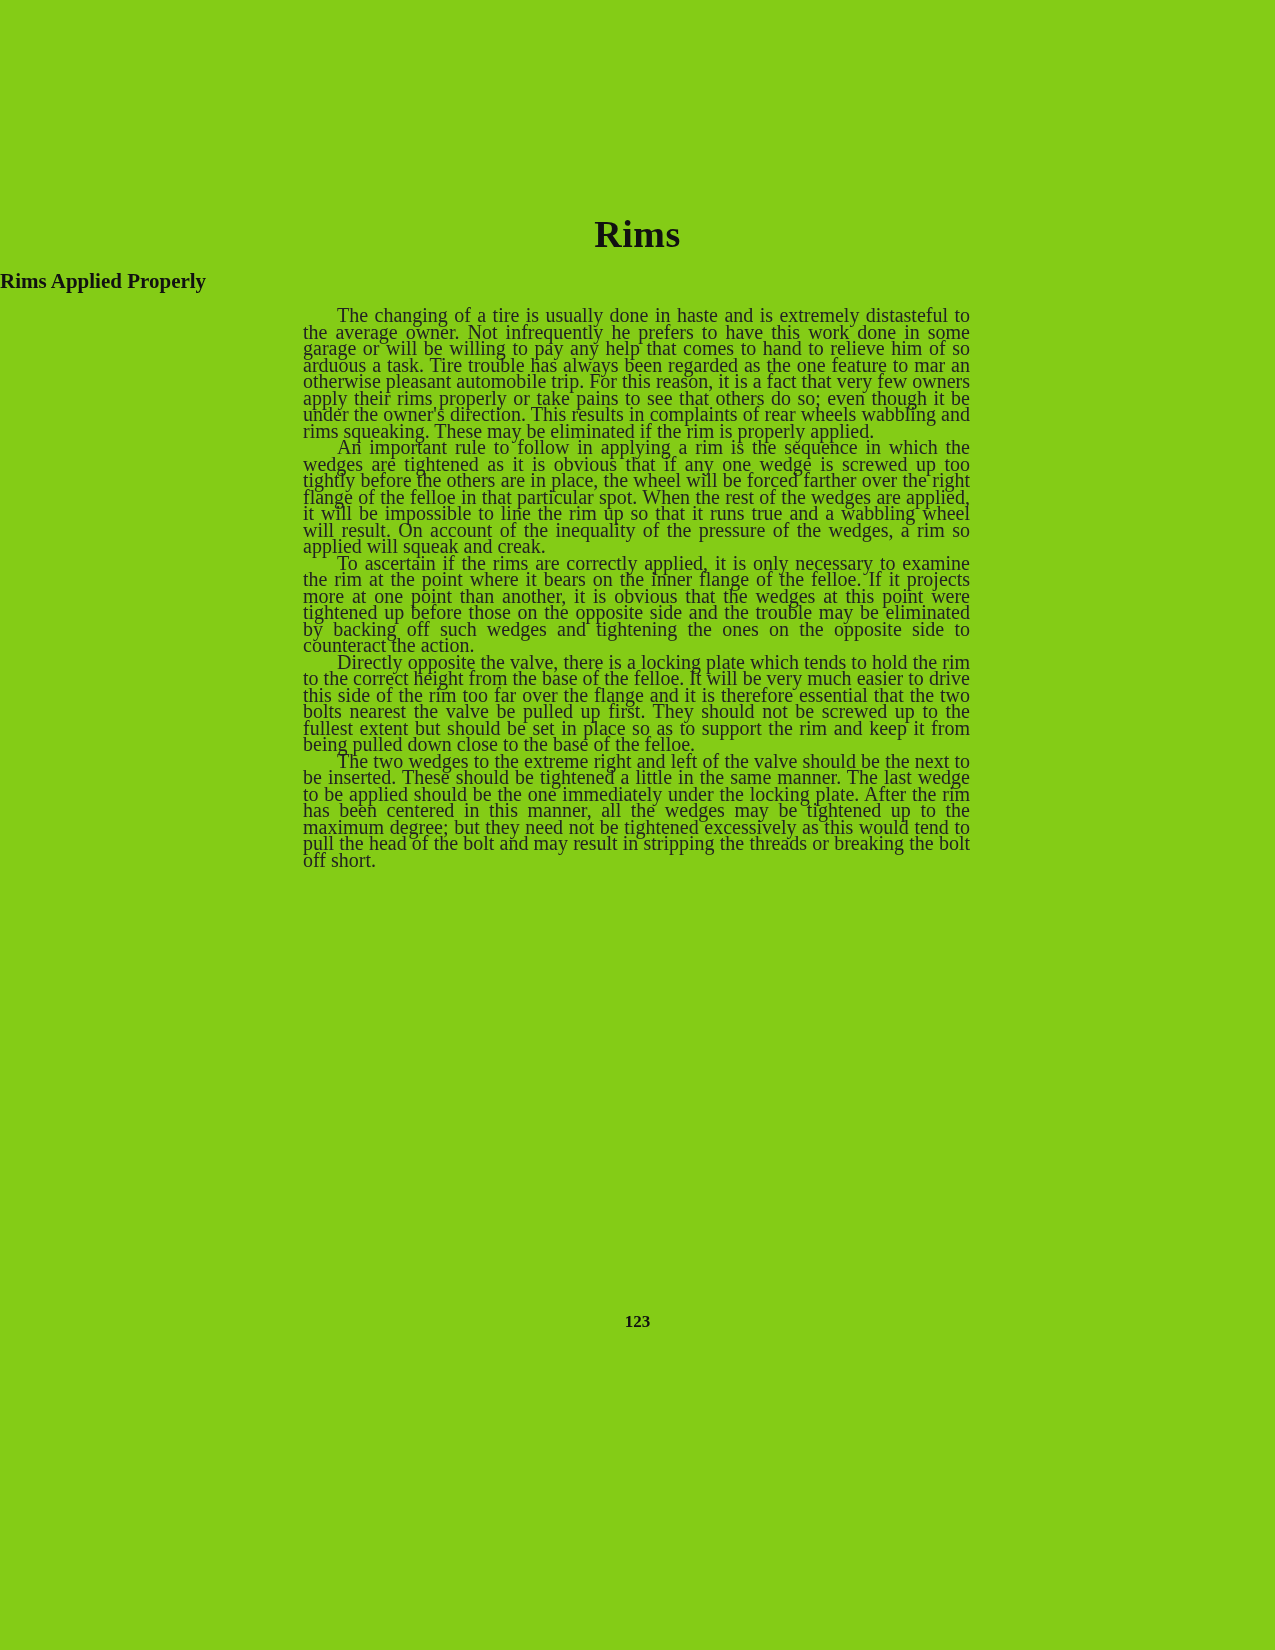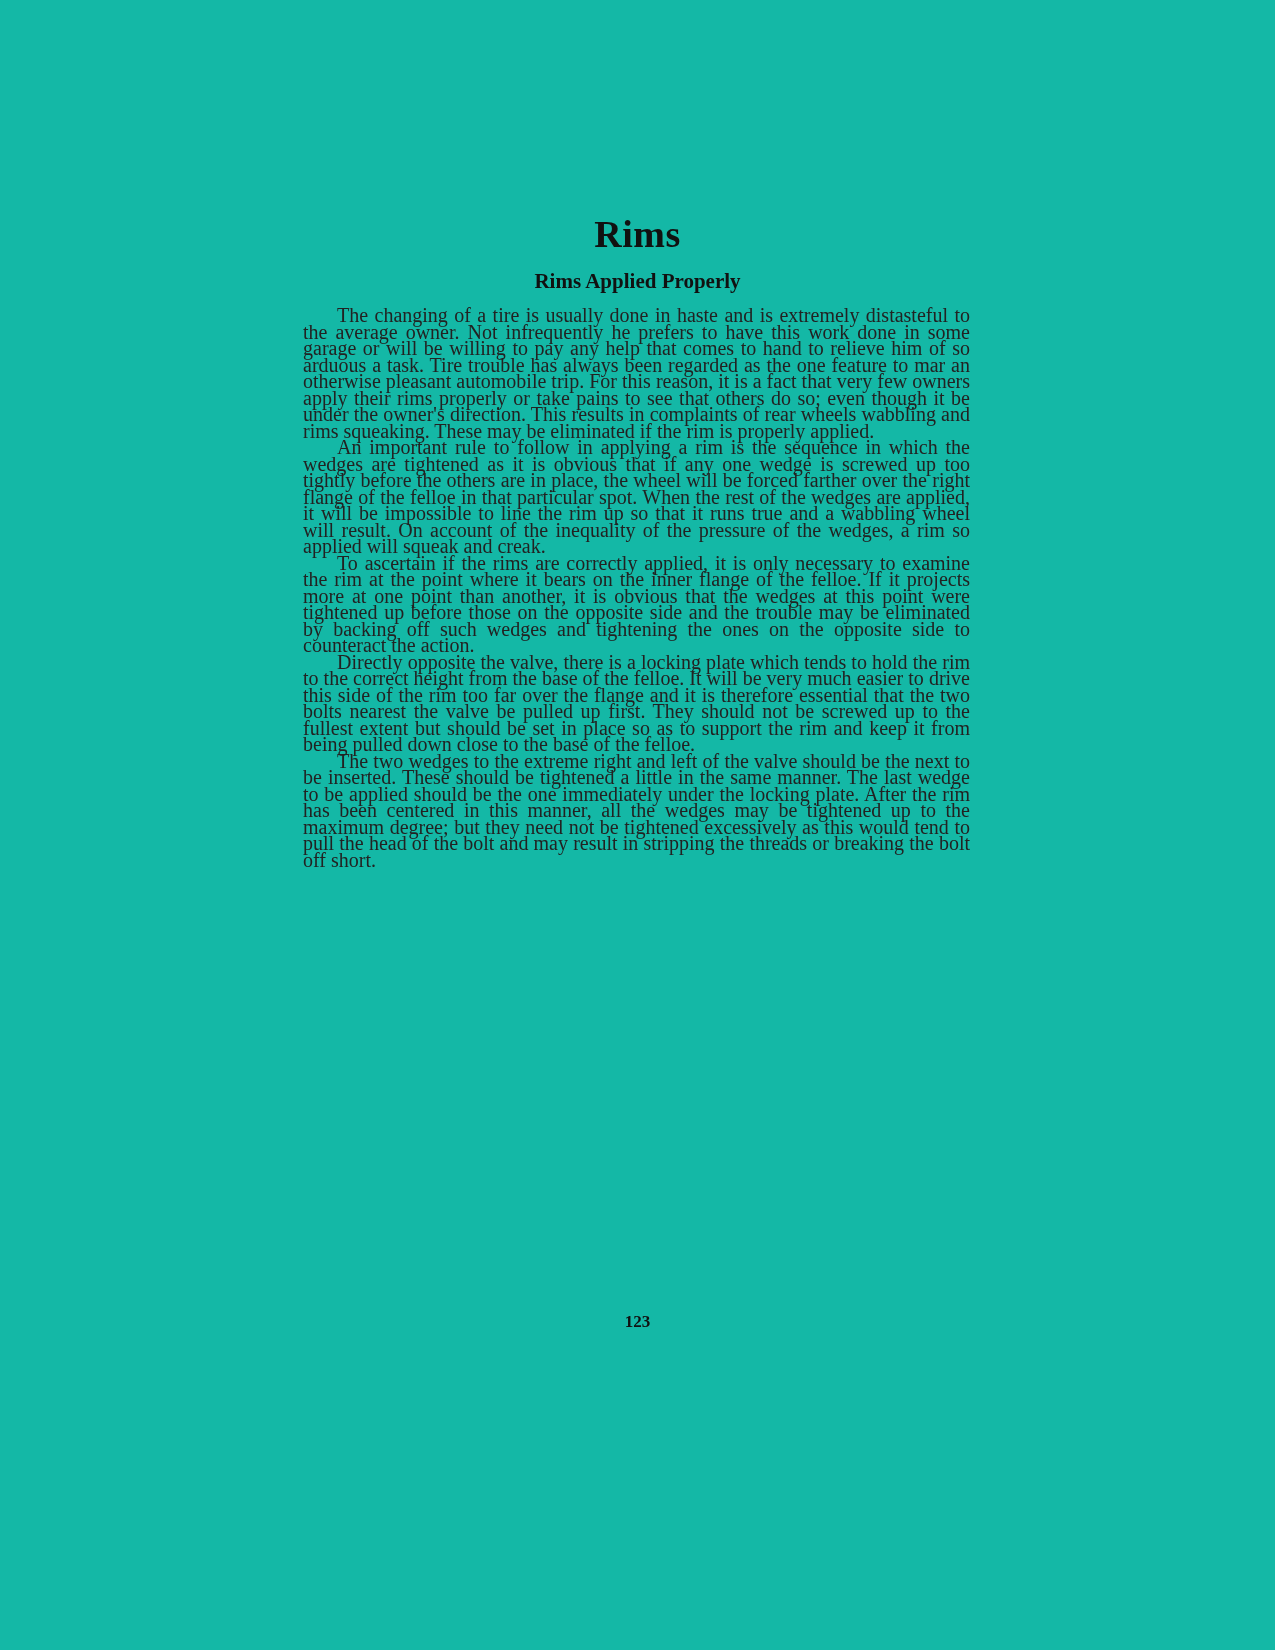--- a/index.html
+++ b/index.html
@@ -12,41 +12,41 @@
       height: 1650px;
       position: relative;
       overflow: hidden;
       color: #1a1a1a;
     }
     .page {
       position: absolute;
       left: 0; top: 0;
       width: 1275px;
       height: 1650px;
-      background: #14b8a6;
+      background: #84cc16;
     }
     .title {
       position: absolute;
       left: 0;
       width: 1275px;
       top: 212px;
       text-align: center;
       font-family: "Liberation Serif", "DejaVu Serif", serif;
       font-weight: bold;
       font-size: 38px;
       line-height: 44px;
       color: #111;
       letter-spacing: 0.5px;
     }
     .subtitle {
       position: absolute;
       left: 0;
       width: 1275px;
       top: 268px;
-      text-align: center;
+      text-align: left;
       font-family: "Liberation Serif", "DejaVu Serif", serif;
       font-weight: bold;
       font-size: 21px;
       line-height: 26px;
       color: #111;
     }
     .body-text {
       position: absolute;
       left: 303px;
       top: 307px;

